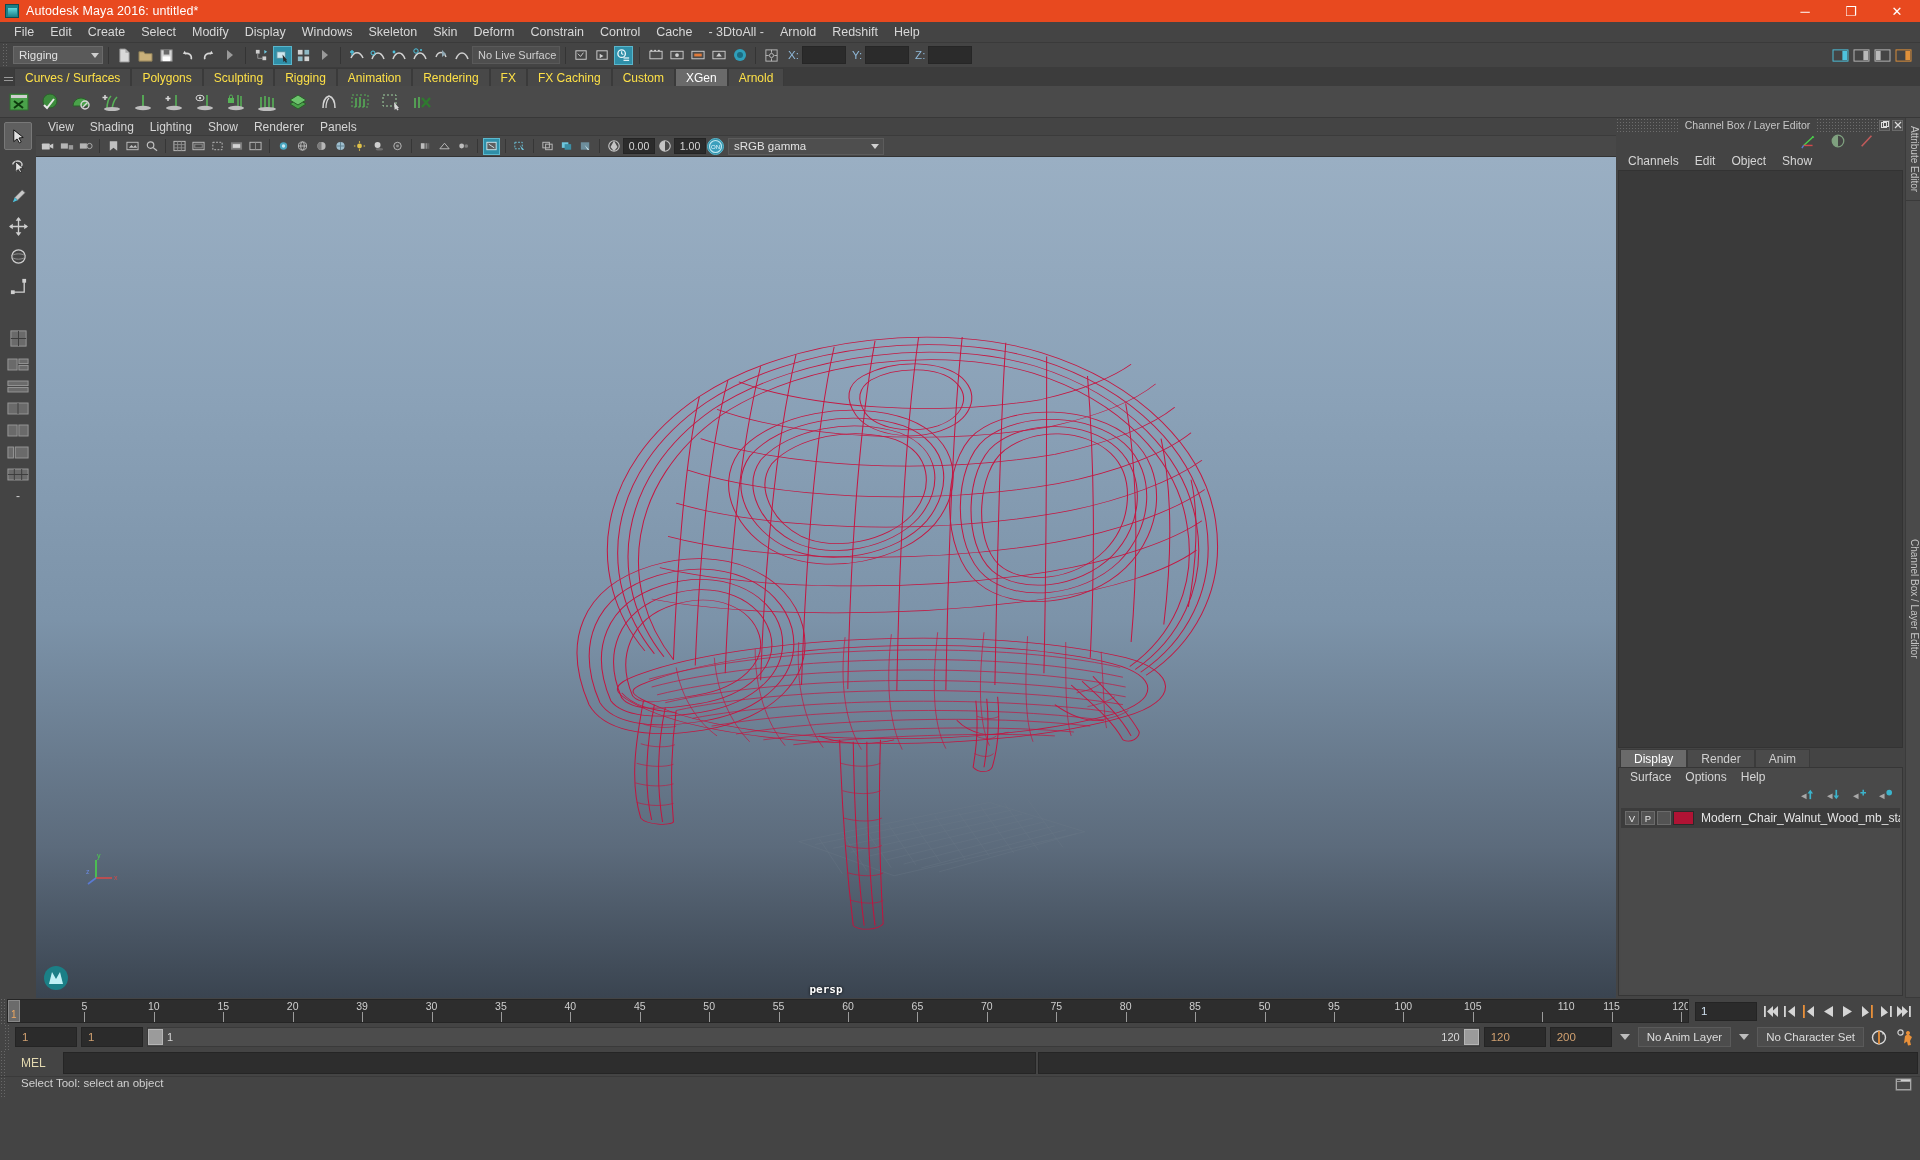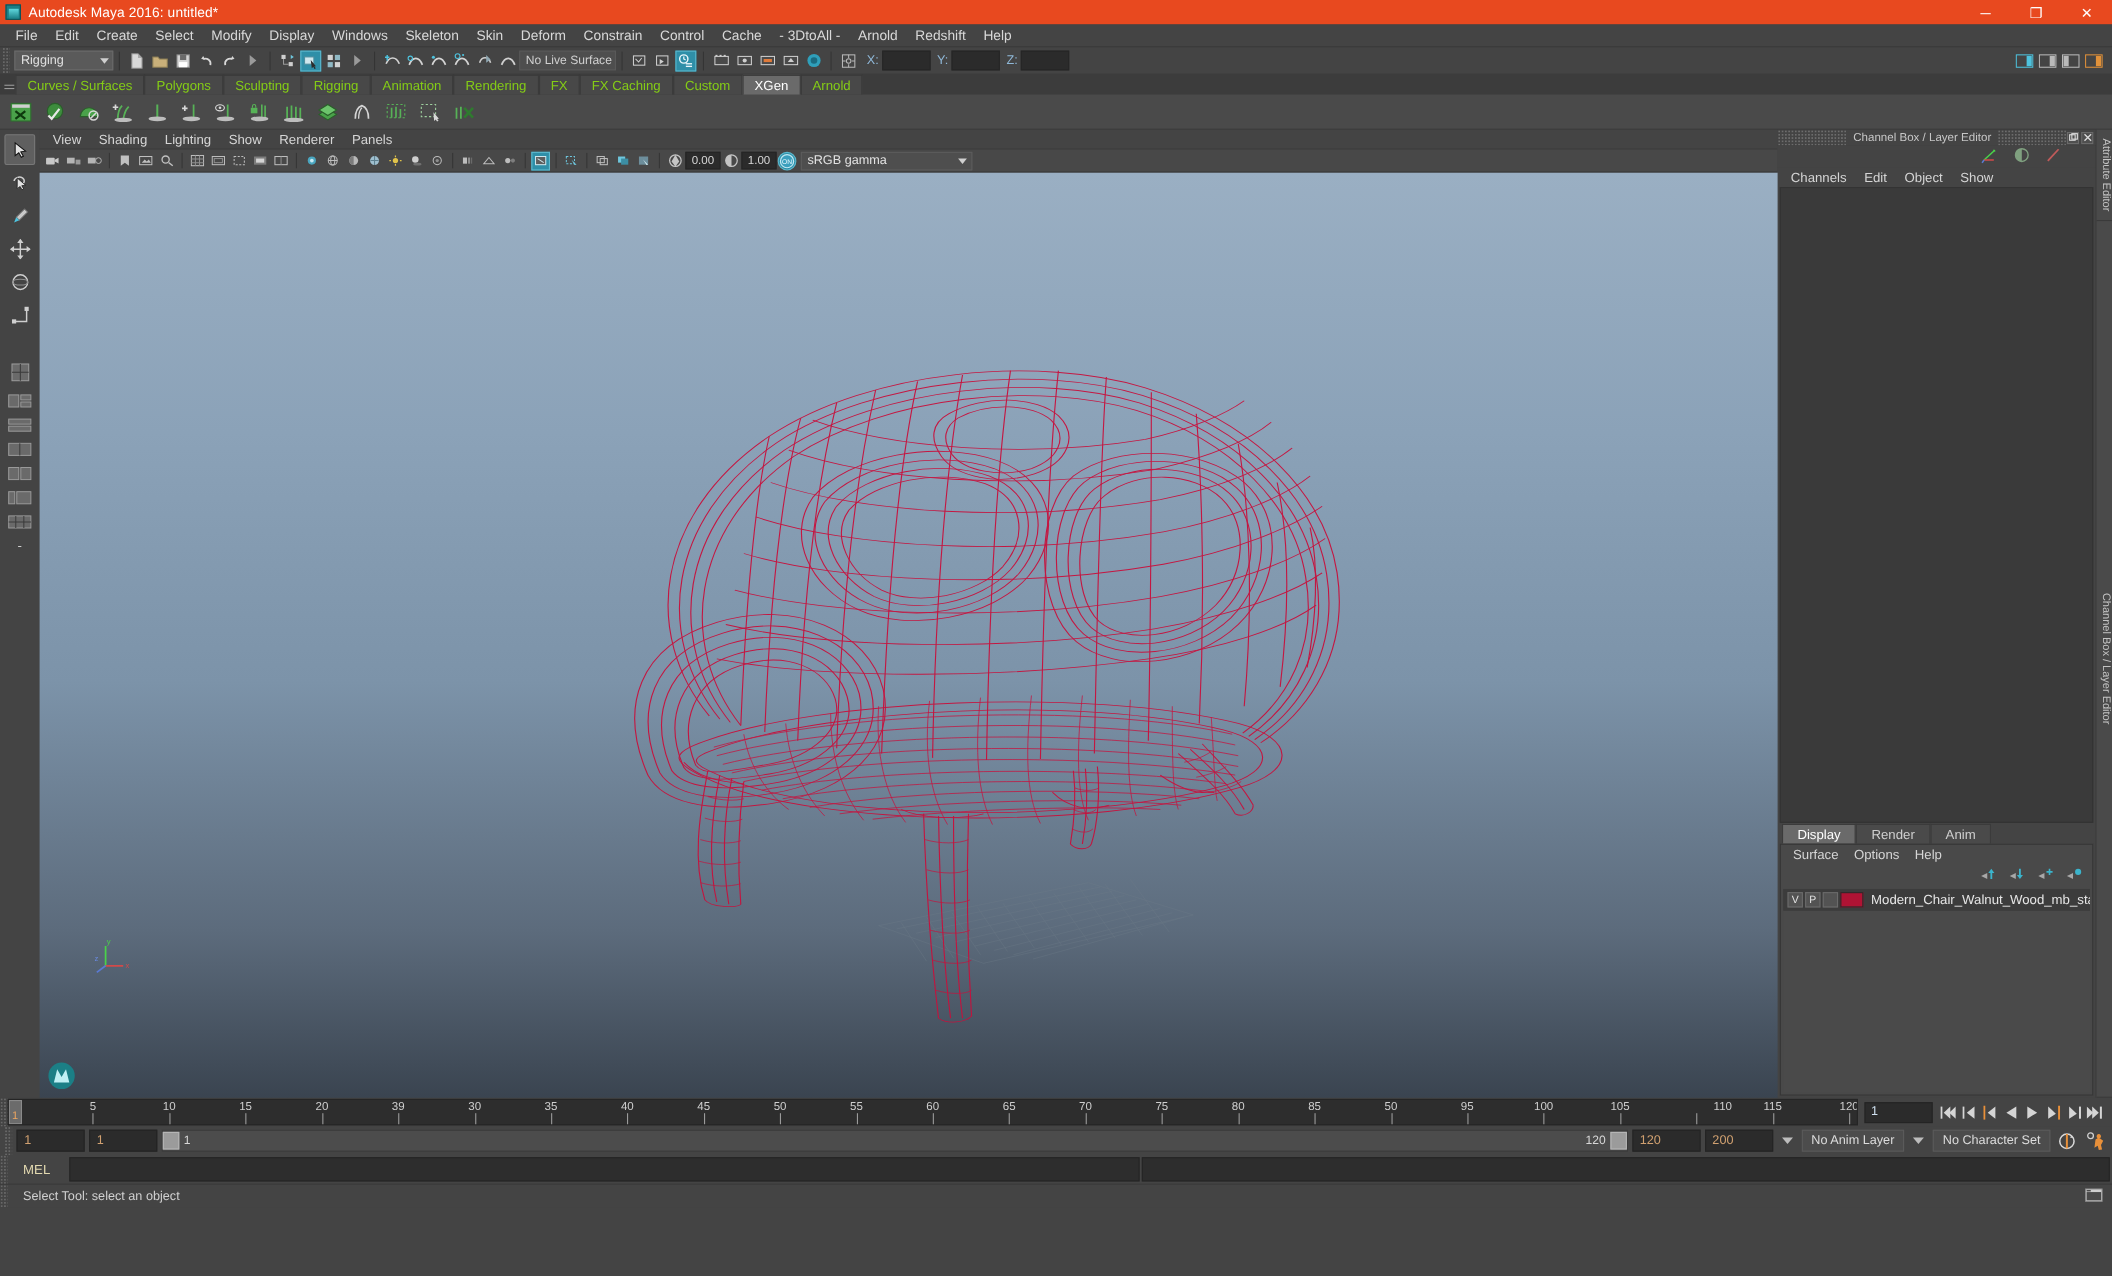--- a/index.html
+++ b/index.html
@@ -51,21 +51,21 @@
   #statusline-right { margin-left:auto; display:flex; align-items:center;
     padding-right:6px; }
 
   
   #shelf-tabs { height:19px; background:#3c3c3c; display:flex; align-items:flex-end;
     padding-left:2px; }
   .shelf-grip { width:12px; height:17px; display:flex; align-items:center;
     justify-content:center; flex:none; }
   .shelf-grip span { display:block; width:9px; height:1.5px; background:#9a9a9a;
     box-shadow:0 3px 0 #9a9a9a; }
-  .shelf-tab { height:18px; padding:0 10px; font-size:12px; color:#84cc16;
+  .shelf-tab { height:18px; padding:0 10px; font-size:12px; color:#fde047;
     background:#484848; border:1px solid #3a3a3a; border-bottom:none;
     display:flex; align-items:center; white-space:nowrap; }
   .shelf-tab.active { background:#6a6a6a; color:#fff; }
   #shelf-icons { height:32px; background:#4a4a4a; display:flex; align-items:center;
     padding-left:4px; border-bottom:1px solid #383838; }
   .shelf-ico { width:30px;height:28px; margin-right:1px; flex:none;
     display:flex; align-items:center; justify-content:center; }
 
   
   #main { display:flex; height:880px; background:#444; }
@@ -196,21 +196,21 @@
     border-right:5px solid transparent;border-top:6px solid #bdbdbd; flex:none;
     margin:0 4px; }
 
   
   #melrow { height:26px; background:#444; display:flex; align-items:center; }
   #mel-label { width:56px; font-size:12px; color:#e3d9b0; padding-left:14px;
     flex:none; }
   #mel-input { flex:1; height:22px; background:#2d2d2d; border:1px solid #252525;
     margin-right:2px; }
   #mel-input.second { background:#2d2d2d; }
-  #statusbar { height:22px; background:#444; display:flex; align-items:center;
+  #statusbar { height:22px; background:#444; display:flex; 
     border-top:1px solid #3a3a3a; }
   #status-text { font-size:11.5px; color:#d0d0d0; padding-left:14px; }
   #help-line { margin-left:auto; padding-right:8px; }
 </style>
 </head>
 <body>
 
 <div id="titlebar">
   <div id="app-logo"></div>
   <div id="title-text">Autodesk Maya 2016: untitled*</div>
@@ -1030,20 +1030,21 @@
         </svg>
       </div>
 
       <div id="maya-badge">
         <svg width="28" height="28" viewBox="0 0 28 28">
             <circle cx="14" cy="14" r="12" fill="#1b7f86"></circle>
             <path d="M7 20l3-12 4 7 4-7 3 12z" fill="#bff0f4"></path>
           </svg>
       </div>
 
+      <div id="persp-label">persp</div>
     </div>
   </div>
 
   <div id="rightdock">
     <div id="cb-panel">
       <div id="cb-titlebar">
         <div class="dots"></div>
         <div id="cb-title">Channel Box / Layer Editor</div>
         <div class="dots"></div>
         <div class="cb-winbtn">

